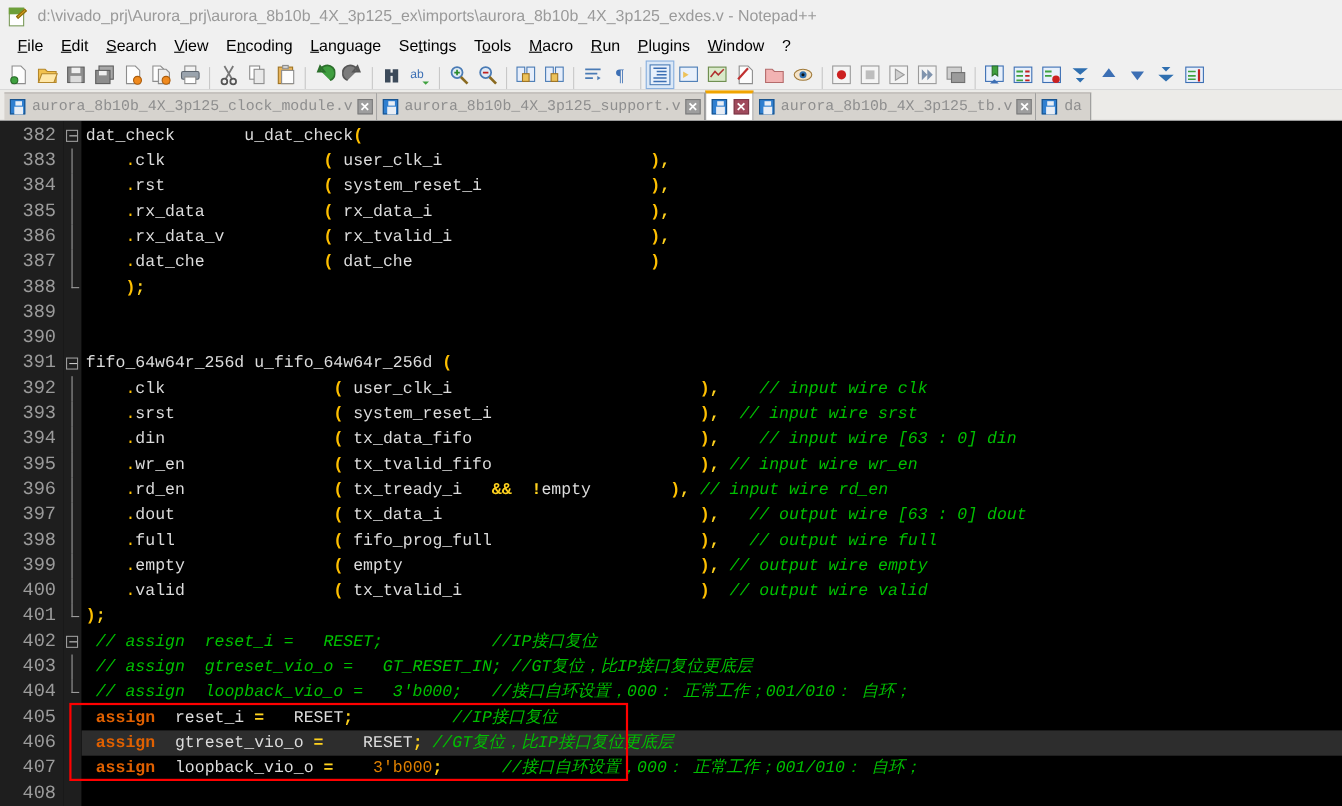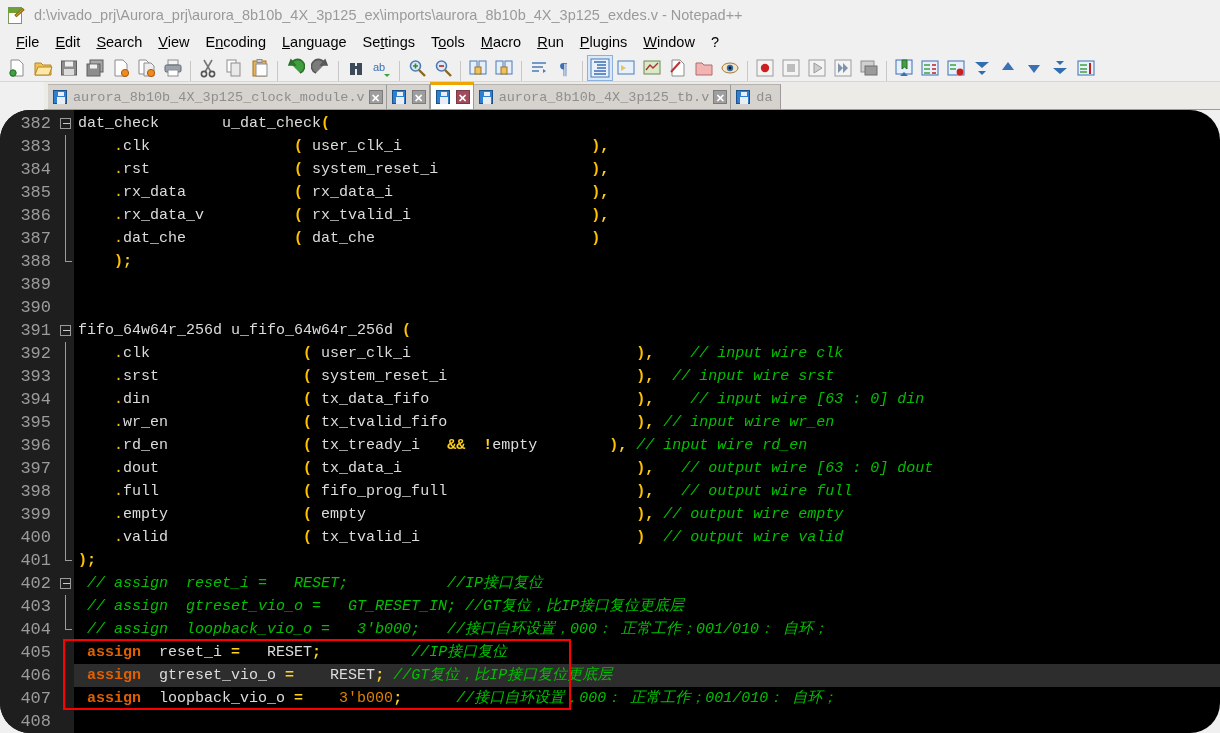--- a/index.html
+++ b/index.html
@@ -72,21 +72,20 @@
   .ico { width: 20px; height: 20px; display: block; }
 
   
   .tabbar {
     height: 28px; flex: 0 0 28px;
     display: flex; align-items: flex-end;
     background: #ecebe8;
     border-bottom: 1px solid #9a9a9a;
     padding-left: 4px;
     overflow: hidden;
-    margin-left: 44px;
   }
   .tab {
     height: 25px;
     display: flex; align-items: center;
     padding: 0 3px 0 5px;
     background: #d6d3ce;
     border-right: 1px solid #9b9b9b;
     border-top: 1px solid #b5b2ad;
     font-family: "Liberation Mono", monospace;
     font-size: 13.5px;
@@ -130,21 +129,20 @@
   }
   .tab.active .tab-close { background: #a04a5c; border-color: #7c3a49; }
 
   
   .editor {
     flex: 1 1 auto;
     background: #000000;
     position: relative;
     overflow: hidden;
     display: flex;
-    border-radius: 30px;
   }
   .gutter {
     width: 58px; flex: 0 0 58px;
     background: #1e1e1e;
     color: #9b9b9b;
     font-family: "Liberation Mono", monospace;
     font-size: 17px;
     text-align: right;
     padding-top: 2px;
     user-select: none;
@@ -492,20 +490,21 @@
         <span class="tab-icon">
           <span class="d"></span>
         </span>
         <span class="tab-label">aurora_8b10b_4X_3p125_clock_module.v</span>
         <span class="tab-close">✕</span>
       </div>
       <div class="tab">
         <span class="tab-icon">
           <span class="d"></span>
         </span>
+        <span class="tab-label">aurora_8b10b_4X_3p125_support.v</span>
         <span class="tab-close">✕</span>
       </div>
       <div class="tab active">
         <span class="tab-icon">
           <span class="d"></span>
         </span>
         <span class="tab-close">✕</span>
       </div>
       <div class="tab">
         <span class="tab-icon">

